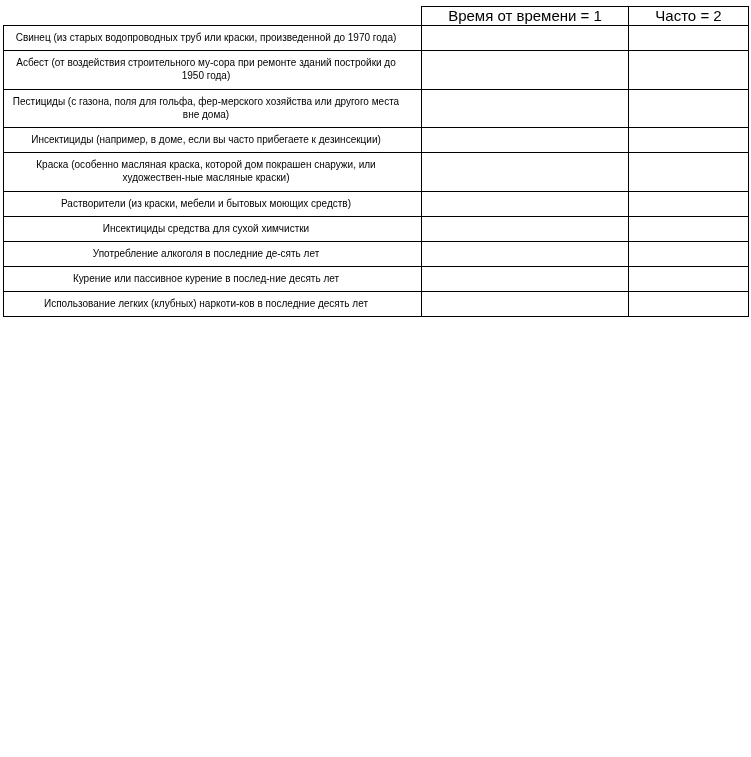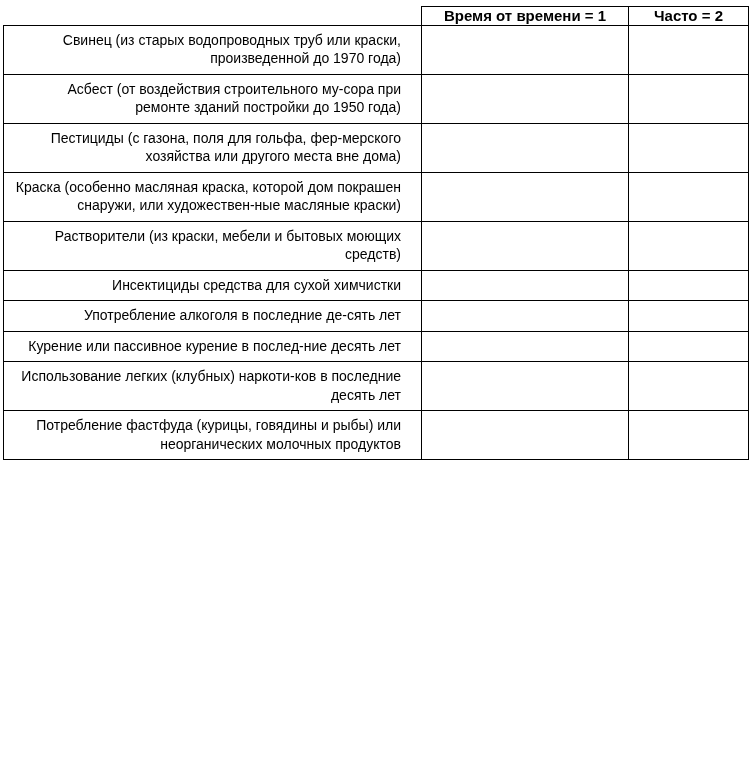--- a/index.html
+++ b/index.html
@@ -34,36 +34,36 @@
   }
   
   col.c-label { width: 418px; }
   col.c-sometimes { width: 207px; }
   col.c-often { width: 120px; }
 
   thead th {
     border-top: none;
     border-left: none;
     text-align: center;
-    font-weight: bold;
+    font-weight: normal;
     font-size: 15px;
     padding: 6px 4px 7px 4px;
     line-height: 1.2;
   }
   thead th.blank {
     border: none;
   }
   thead th.hdr {
     border: 1px solid #000000;
   }
   tbody td.label {
-    font-size: 14px;
+    font-size: 10px;
     line-height: 1.32;
     padding: 5px 20px 6px 7px;
-    text-align: right;
+    text-align: center;
     hyphens: manual;
   }
   tbody td.cell {
     padding: 0;
   }
 </style>
 </head>
 <body>
 
 <div class="sheet">
@@ -90,20 +90,25 @@
         <td class="label">Асбест (от воздействия строительного му-сора при ремонте зданий постройки до 1950 года)</td>
         <td class="cell"></td>
         <td class="cell"></td>
       </tr>
       <tr>
         <td class="label">Пестициды (с газона, поля для гольфа, фер-мерского хозяйства или другого места вне дома)</td>
         <td class="cell"></td>
         <td class="cell"></td>
       </tr>
       <tr>
+        <td class="label">Инсектициды (например, в доме, если вы часто прибегаете к дезинсекции)</td>
+        <td class="cell"></td>
+        <td class="cell"></td>
+      </tr>
+      <tr>
         <td class="label">Краска (особенно масляная краска, которой дом покрашен снаружи, или художествен-ные масляные краски)</td>
         <td class="cell"></td>
         <td class="cell"></td>
       </tr>
       <tr>
         <td class="label">Растворители (из краски, мебели и бытовых моющих средств)</td>
         <td class="cell"></td>
         <td class="cell"></td>
       </tr>
       <tr>
@@ -119,20 +124,15 @@
       <tr>
         <td class="label">Курение или пассивное курение в послед-ние десять лет</td>
         <td class="cell"></td>
         <td class="cell"></td>
       </tr>
       <tr>
         <td class="label">Использование легких (клубных) наркоти-ков в последние десять лет</td>
         <td class="cell"></td>
         <td class="cell"></td>
       </tr>
-      <tr>
-        <td class="label">Потребление фастфуда (курицы, говядины и рыбы) или неорганических молочных продуктов</td>
-        <td class="cell"></td>
-        <td class="cell"></td>
-      </tr>
     </tbody>
   </table>
 </div>
 
 </body></html>

